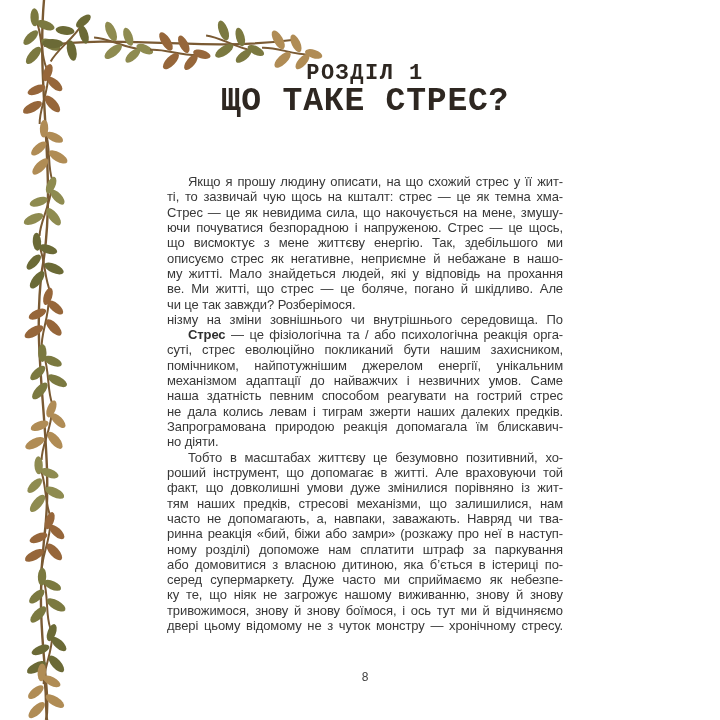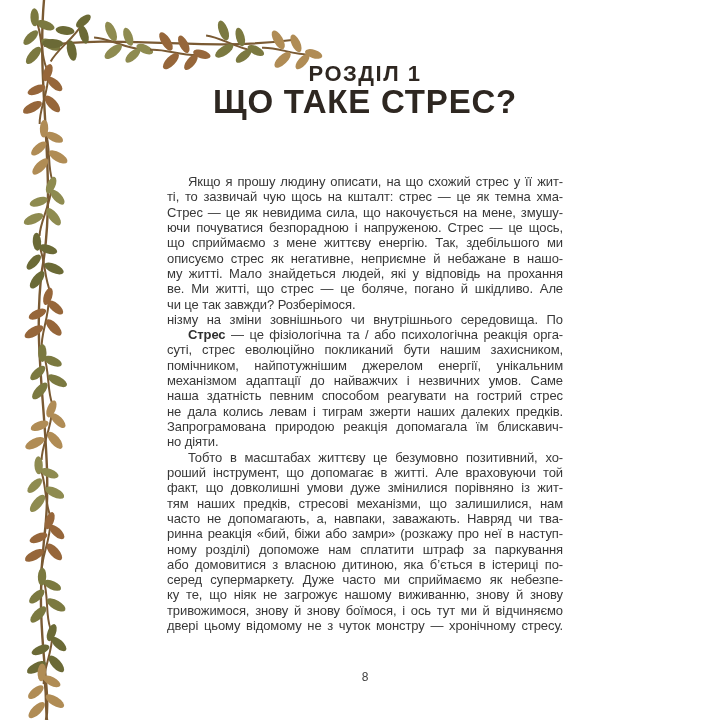--- a/index.html
+++ b/index.html
@@ -4,21 +4,21 @@
 <style>
   html,body{margin:0;padding:0;background:#ffffff;}
   .page{
     position:relative;width:720px;height:720px;background:#ffffff;
     overflow:hidden;font-family:"Liberation Sans",sans-serif;
   }
   .decor{position:absolute;left:0;top:0;pointer-events:none;}
   .content{position:absolute;left:167px;top:0;width:396px;height:720px;}
   .chapter{
     position:absolute;top:60px;left:0;width:396px;text-align:center;
-    color:#2e2721;font-family:Liberation Sans, sans-serif;font-weight:700;
+    color:#2e2721;font-family:Liberation Mono, monospace;font-weight:700;
   }
   .ch1{font-size:22px;line-height:27px;letter-spacing:1.5px;}
   .ch2{font-size:33px;line-height:30px;letter-spacing:0.8px;}
   .bodytext{
     position:absolute;top:174px;left:0;width:396px;
     color:#383838;font-size:13px;line-height:15.32px;letter-spacing:-0.1px;
   }
   .line{
     height:15.32px;overflow:hidden;
     text-align:justify;text-align-last:justify;
@@ -83,21 +83,21 @@
       <div class="ch2">ЩО ТАКЕ СТРЕС?</div>
     </div>
 
     <div class="bodytext">
 
       <div>
         <div class="line ind">Якщо я прошу людину описати, на що схожий стрес у її жит-</div>
         <div class="line">ті, то зазвичай чую щось на кшталт: стрес — це як темна хма-</div>
         <div class="line">Стрес — це як невидима сила, що накочується на мене, змушу-</div>
         <div class="line">ючи почуватися безпорадною і напруженою. Стрес — це щось,</div>
-        <div class="line">що сприймаємо з мене життєву енергію. Так, здебільшого ми</div>
+        <div class="line">що висмоктує з мене життєву енергію. Так, здебільшого ми</div>
         <div class="line">описуємо стрес як негативне, неприємне й небажане в нашо-</div>
         <div class="line">му житті. Мало знайдеться людей, які у відповідь на прохання</div>
         <div class="line">ве. Ми житті, що стрес — це боляче, погано й шкідливо. Але</div>
         <div class="line pl">чи це так завжди? Розберімося.</div>
       </div>
 
       <div>
         <div class="line">нізму на зміни зовнішнього чи внутрішнього середовища. По</div>
         <div class="line ind"><b>Стрес</b><span> — це фізіологічна та / або психологічна реакція орга-</span></div>
         <div class="line">суті, стрес еволюційно покликаний бути нашим захисником,</div>

